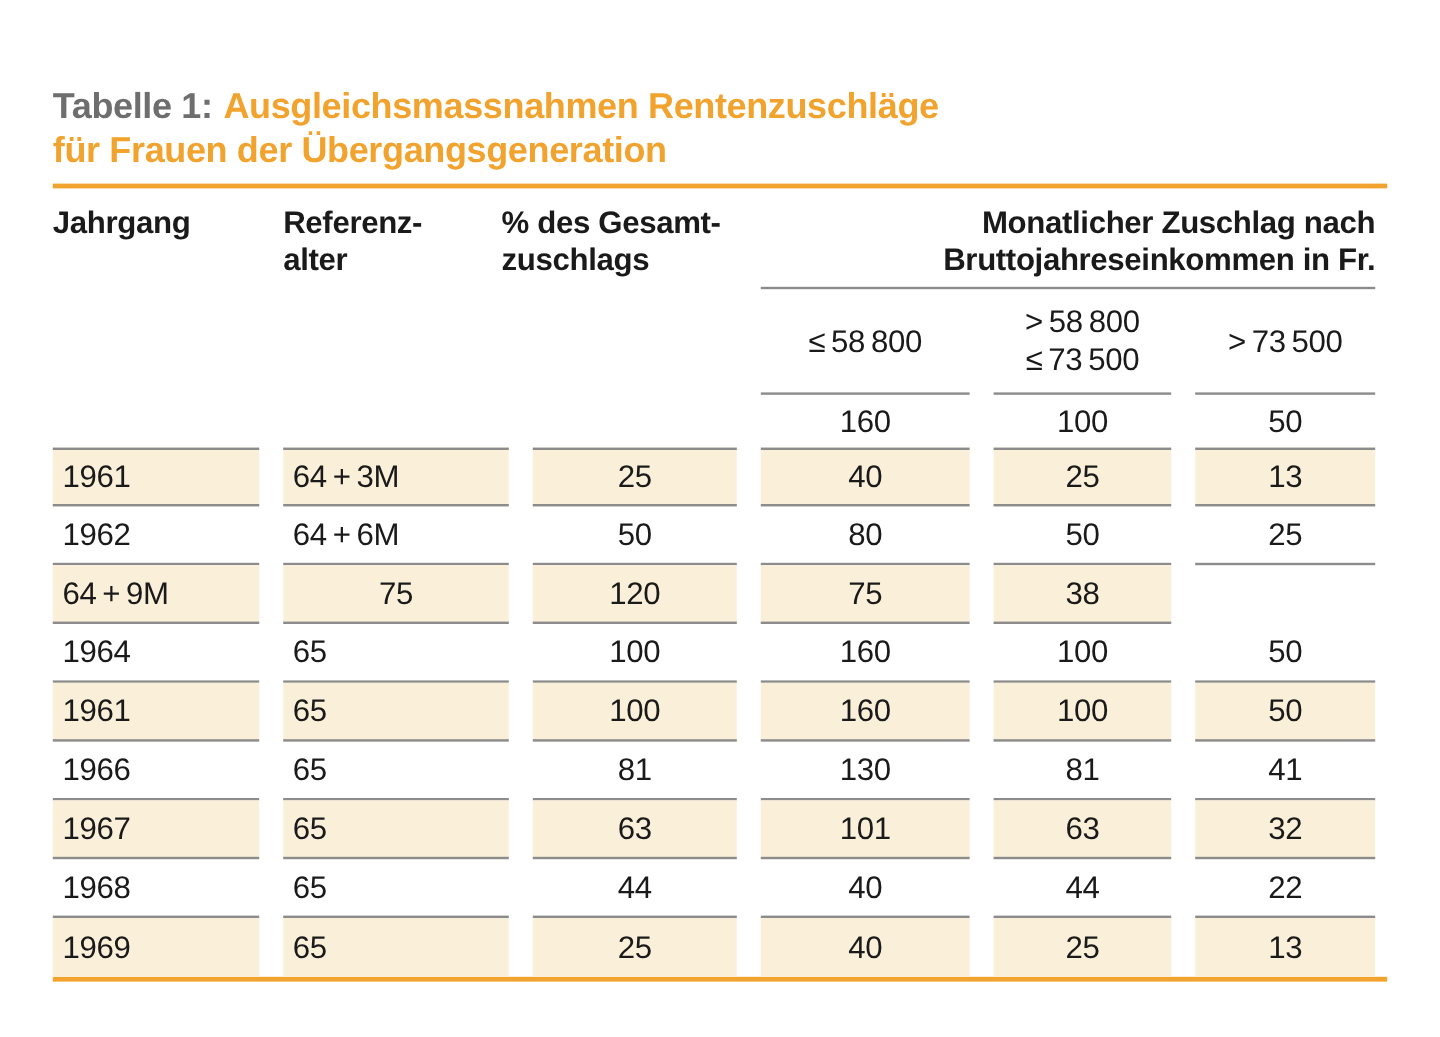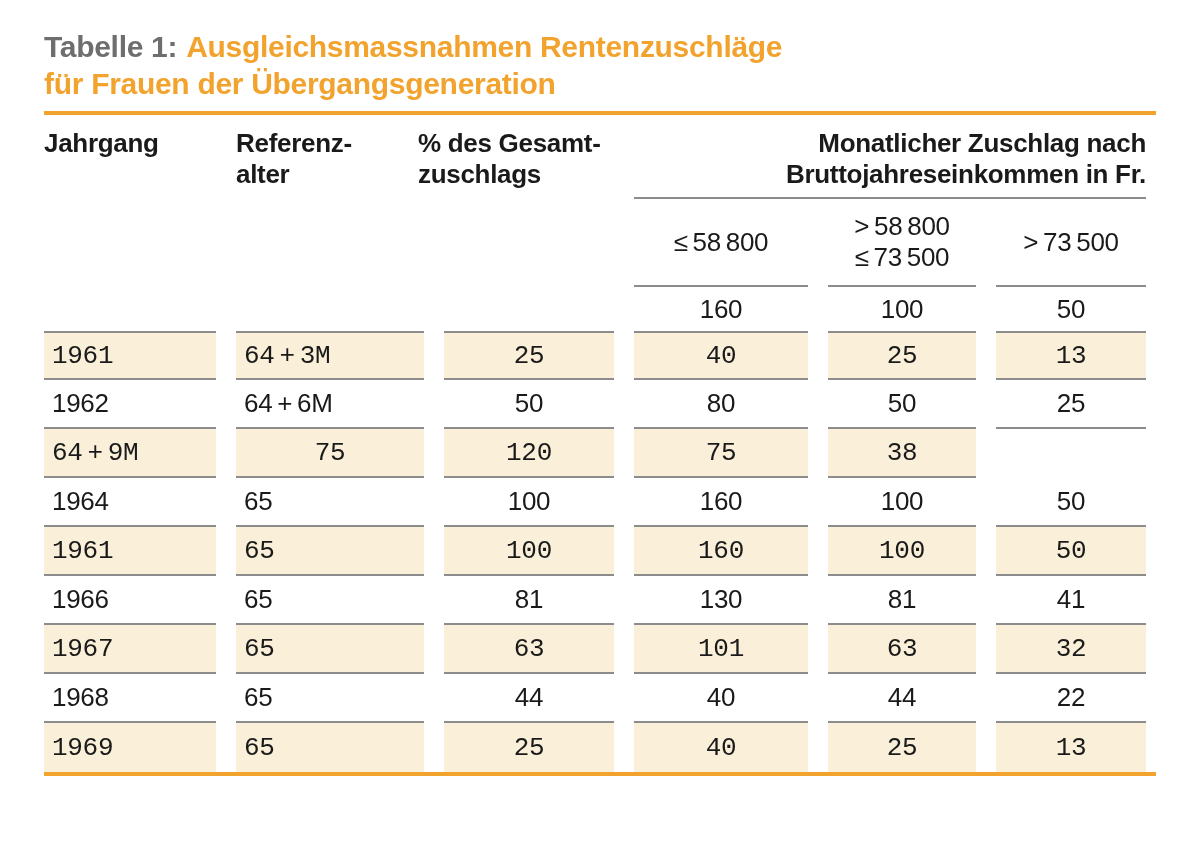--- a/index.html
+++ b/index.html
@@ -5,21 +5,21 @@
   html, body { margin: 0; padding: 0; background: #ffffff; }
   body {
     width: 1200px; height: 864px;
     font-family: "Liberation Sans", sans-serif;
     color: #1A1A1A;
     letter-spacing: -0.3px;
   }
   .page { position: relative; width: 1200px; height: 864px; overflow: hidden; }
 
   
-  .title { margin: 28px 44px 0 44px; font-weight: bold; font-size: 30px; line-height: 37px; }
+  .title { margin: 70px 44px 0 44px; font-weight: bold; font-size: 30px; line-height: 37px; }
   .t-prefix { color: var(--title-gray, #6E6E6E); margin-right: 9px; }
   .t-main { color: var(--accent, #F2A32E); }
 
   .rule-top { margin: 9px 44px 0 44px; height: 4px; background: var(--accent, #F2A32E); }
   .rule-bottom { margin: 0 44px; height: 4px; background: var(--accent, #F2A32E); }
 
   
   .grid {
     margin: 0 44px;
     display: grid;
@@ -49,21 +49,21 @@
 
   
   .drow { height: 49px; }
   .drow .cell {
     display: flex; align-items: center; font-size: 26px;
     border-bottom: 2px solid var(--line-gray, #8C8C8C);
     box-sizing: border-box;
   }
   .drow .left { padding-left: 8px; }
   .drow .num { justify-content: center; }
-  .drow.shaded .cell { background: var(--row-shade, #FAEFD8); font-family: Liberation Mono, monospace; }
+  .drow.shaded .cell { background: var(--row-shade, #FAEFD8); }
   .drow.first .cell { border-top: 2px solid var(--line-gray, #8C8C8C); }
   .drow.last .cell { border-bottom: none; }
 </style>
 </head>
 <body>
 
 <div class="page">
 
   <div class="title">
     <div>

